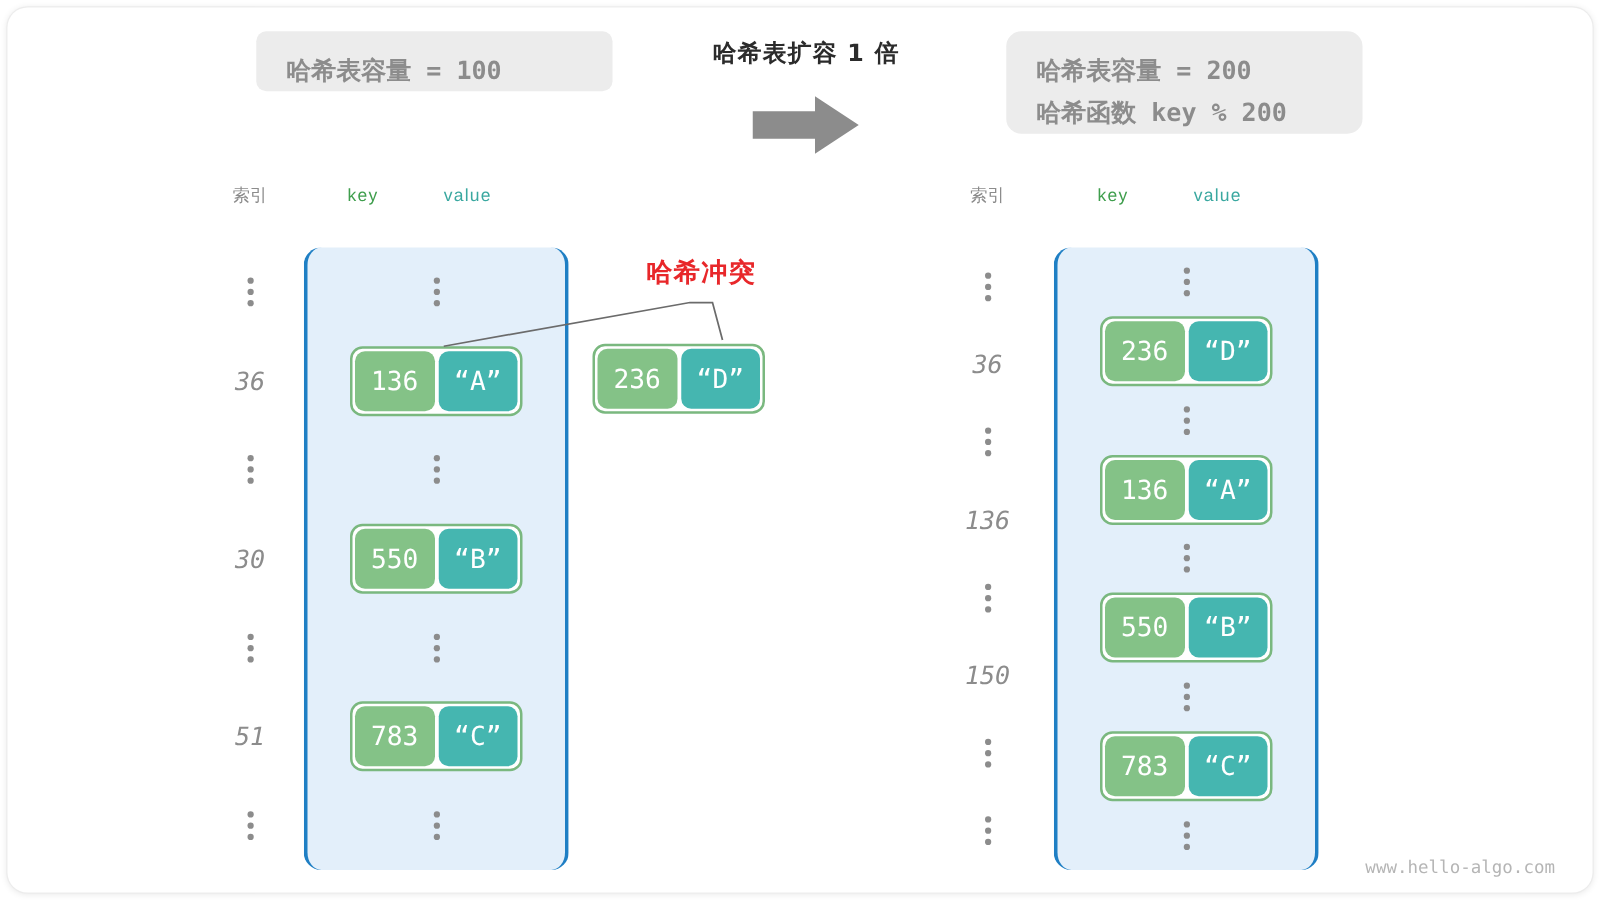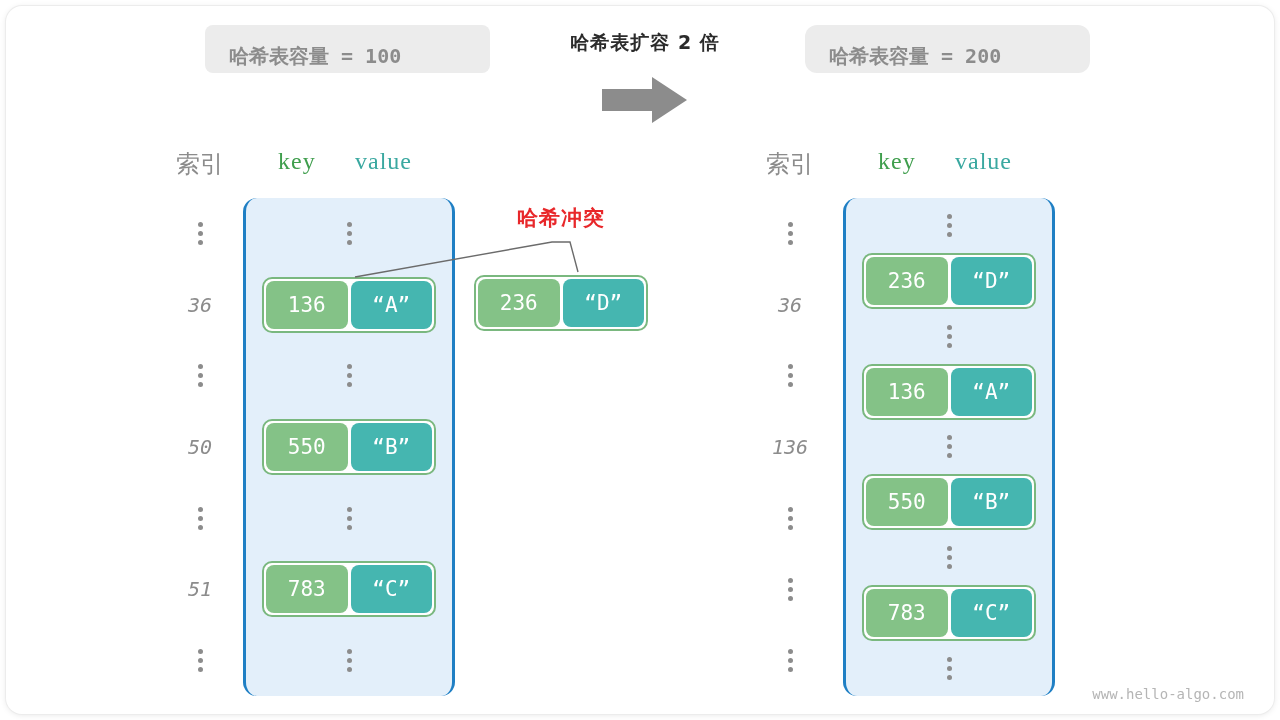--- a/index.html
+++ b/index.html
@@ -59,30 +59,30 @@
   .arrow-wrap {
     position: absolute;
     left: 520px; top: 76px;
     width: 250px;
     display: flex; justify-content: center;
   }
 
   
   .col-header {
     position: absolute;
-    font-size: 24px;
+    font-size: 14px;
     white-space: pre;
   }
   .hdr-index {
     color: #8c8c8c;
     font-family: "DejaVu Sans", sans-serif;
     text-align: center;
   }
   .hdr-kv {
-    font-family: Liberation Serif, serif;
+    font-family: Liberation Sans, sans-serif;
     letter-spacing: 1px;
   }
   .hdr-key   { color: #3f9e4d; }
   .hdr-value { color: #3aa8a0; }
 
   
   .index-col {
     position: absolute;
     width: 80px;
     display: flex;
@@ -130,21 +130,21 @@
 
   
   .pair {
     display: flex;
     align-items: stretch;
     border: 2px solid #7ab87f;
     border-radius: 10px;
     background: #ffffff;
     padding: 2px;
     gap: 3px;
-    width: 174px;
+    width: 138px;
     height: 56px;
   }
   .cell {
     flex: 1;
     display: flex;
     align-items: center;
     justify-content: center;
     border-radius: 8px;
     color: #ffffff;
     font-family: "DejaVu Sans Mono", "Liberation Mono", monospace;
@@ -189,29 +189,30 @@
 </head>
 <body>
 
 <div id="canvas">
   <div class="frame"></div>
 
   <div class="info-box info-box-left">
     <div class="info-line">哈希表容量 = 100</div>
   </div>
 
-  <div class="transform-title">哈希表扩容 2 倍</div>
+  <div class="transform-title">哈希表扩容 1 倍</div>
   <div class="arrow-wrap">
     <svg width="86" height="48" viewBox="0 0 86 48">
       <polygon points="0,13 50,13 50,1 85,24 50,47 50,35 0,35" fill="#8c8c8c"></polygon>
     </svg>
   </div>
 
   <div class="info-box info-box-right">
     <div class="info-line">哈希表容量 = 200</div>
+    <div class="info-line">哈希函数 key % 200</div>
   </div>
 
   <div class="col-header hdr-index" style="left:160px; top:148px; width:80px;">索引</div>
   <div class="col-header hdr-kv hdr-key" style="left:278px; top:148px;">key</div>
   <div class="col-header hdr-kv hdr-value" style="left:355px; top:148px;">value</div>
 
   <div class="index-col" id="left-index" style="left:160px; top:198px; height:498px;">
       <div class="index-cell" style="flex: 1 1 0px;">
         <div class="vdots">
           <i></i>
@@ -220,21 +221,21 @@
         </div>
       </div>
       <div class="index-cell" style="flex: 1 1 0px;">36</div>
       <div class="index-cell" style="flex: 1 1 0px;">
         <div class="vdots">
           <i></i>
           <i></i>
           <i></i>
         </div>
       </div>
-      <div class="index-cell" style="flex: 1 1 0px;">50</div>
+      <div class="index-cell" style="flex: 1 1 0px;">30</div>
       <div class="index-cell" style="flex: 1 1 0px;">
         <div class="vdots">
           <i></i>
           <i></i>
           <i></i>
         </div>
       </div>
       <div class="index-cell" style="flex: 1 1 0px;">51</div>
       <div class="index-cell" style="flex: 1 1 0px;">
         <div class="vdots">
@@ -315,20 +316,21 @@
         </div>
       </div>
       <div class="index-cell" style="flex: 1 1 0px;">136</div>
       <div class="index-cell" style="flex: 1 1 0px;">
         <div class="vdots">
           <i></i>
           <i></i>
           <i></i>
         </div>
       </div>
+      <div class="index-cell" style="flex: 1 1 0px;">150</div>
       <div class="index-cell" style="flex: 1 1 0px;">
         <div class="vdots">
           <i></i>
           <i></i>
           <i></i>
         </div>
       </div>
       <div class="index-cell" style="flex: 1 1 0px;">
         <div class="vdots">
           <i></i>

